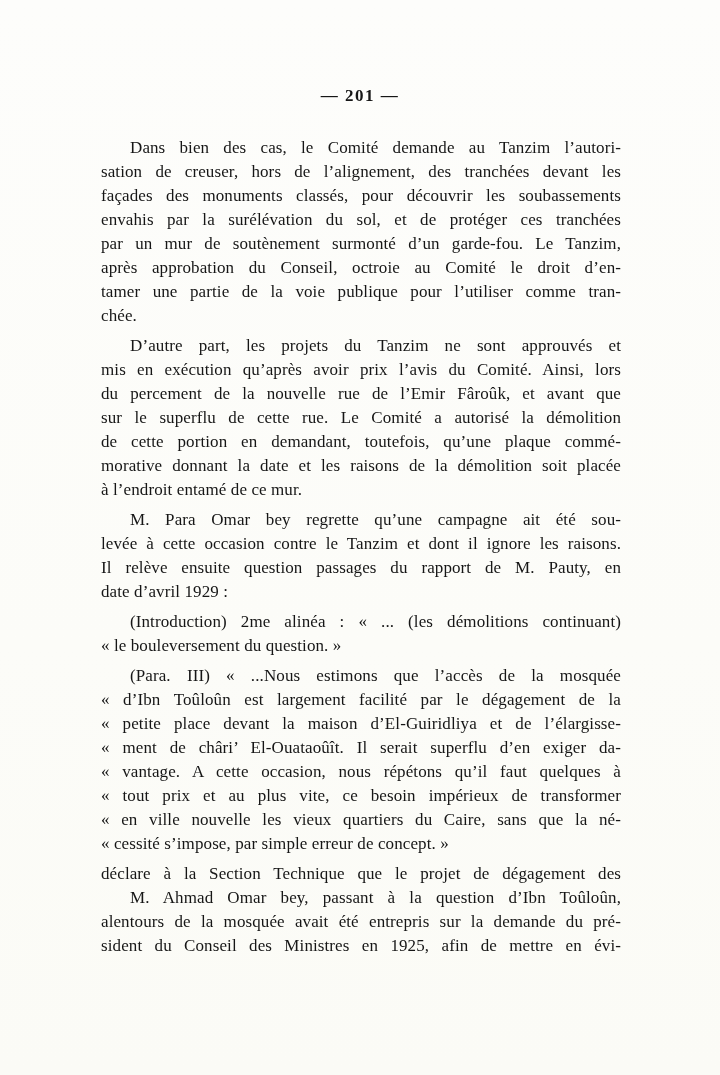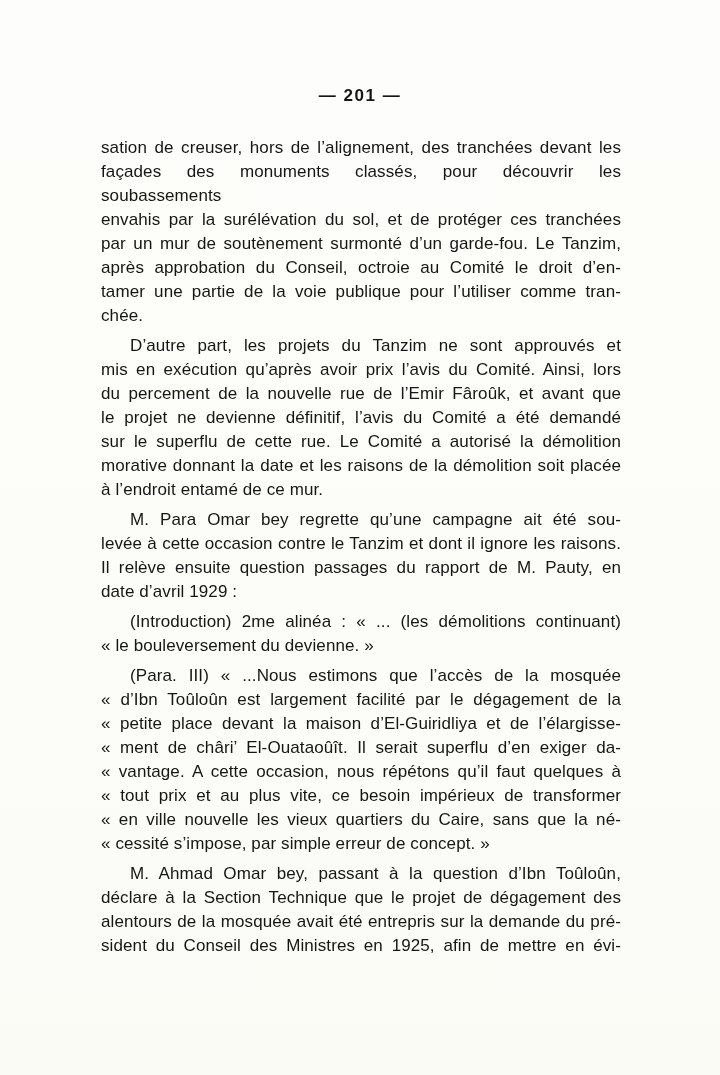--- a/index.html
+++ b/index.html
@@ -7,21 +7,21 @@
     padding: 0;
     background: #e9e9e7;
   }
   .page {
     position: relative;
     width: 720px;
     height: 1075px;
     margin: 0 auto;
     background: linear-gradient(180deg, #fdfdfb 0%, #fcfcf8 60%, #fbfbf6 100%);
     color: #161616;
-    font-family: Liberation Sans, sans-serif;
+    font-family: Liberation Serif, serif;
     overflow: hidden;
     box-sizing: border-box;
   }
   .page-number {
     padding-top: 86px;
     text-align: center;
     font-weight: bold;
     font-size: 17px;
     letter-spacing: 1.5px;
   }
@@ -48,63 +48,64 @@
 </head>
 <body>
 
 <div class="page">
 
   <div class="page-number">— 201 —</div>
 
   <div class="body-text">
 
     <div class="para">
+      <div class="line indent">Dans bien des cas, le Comité demande au Tanzim l’autori-</div>
       <div class="line">sation de creuser, hors de l’alignement, des tranchées devant les</div>
       <div class="line">façades des monuments classés, pour découvrir les soubassements</div>
       <div class="line">envahis par la surélévation du sol, et de protéger ces tranchées</div>
       <div class="line">par un mur de soutènement surmonté d’un garde-fou. Le Tanzim,</div>
       <div class="line">après approbation du Conseil, octroie au Comité le droit d’en-</div>
       <div class="line">tamer une partie de la voie publique pour l’utiliser comme tran-</div>
       <div class="line last">chée.</div>
     </div>
 
     <div class="para">
       <div class="line indent">D’autre part, les projets du Tanzim ne sont approuvés et</div>
       <div class="line">mis en exécution qu’après avoir prix l’avis du Comité. Ainsi, lors</div>
       <div class="line">du percement de la nouvelle rue de l’Emir Fâroûk, et avant que</div>
-      <div class="line">le projet ne devienne définitif, l’avis du Comité a été demandé</div>
       <div class="line">sur le superflu de cette rue. Le Comité a autorisé la démolition</div>
+      <div class="line">de cette portion en demandant, toutefois, qu’une plaque commé-</div>
       <div class="line">morative donnant la date et les raisons de la démolition soit placée</div>
       <div class="line last">à l’endroit entamé de ce mur.</div>
     </div>
 
     <div class="para">
       <div class="line indent">M. Para Omar bey regrette qu’une campagne ait été sou-</div>
       <div class="line">levée à cette occasion contre le Tanzim et dont il ignore les raisons.</div>
       <div class="line">Il relève ensuite question passages du rapport de M. Pauty, en</div>
       <div class="line last">date d’avril 1929 :</div>
     </div>
 
     <div class="para">
       <div class="line indent">(Introduction) 2me alinéa : « ... (les démolitions continuant)</div>
-      <div class="line last">« le bouleversement du devienne. »</div>
+      <div class="line last">« le bouleversement du question. »</div>
     </div>
 
     <div class="para">
       <div class="line indent">(Para. III) « ...Nous estimons que l’accès de la mosquée</div>
       <div class="line">« d’Ibn Toûloûn est largement facilité par le dégagement de la</div>
       <div class="line">« petite place devant la maison d’El-Guiridliya et de l’élargisse-</div>
       <div class="line">« ment de châri’ El-Ouataoûît. Il serait superflu d’en exiger da-</div>
       <div class="line">« vantage. A cette occasion, nous répétons qu’il faut quelques à</div>
       <div class="line">« tout prix et au plus vite, ce besoin impérieux de transformer</div>
       <div class="line">« en ville nouvelle les vieux quartiers du Caire, sans que la né-</div>
       <div class="line last">« cessité s’impose, par simple erreur de concept. »</div>
     </div>
 
     <div class="para">
+      <div class="line">déclare à la Section Technique que le projet de dégagement des</div>
       <div class="line indent">M. Ahmad Omar bey, passant à la question d’Ibn Toûloûn,</div>
-      <div class="line">déclare à la Section Technique que le projet de dégagement des</div>
       <div class="line">alentours de la mosquée avait été entrepris sur la demande du pré-</div>
       <div class="line">sident du Conseil des Ministres en 1925, afin de mettre en évi-</div>
     </div>
 
   </div>
 </div>
 
 </body></html>

